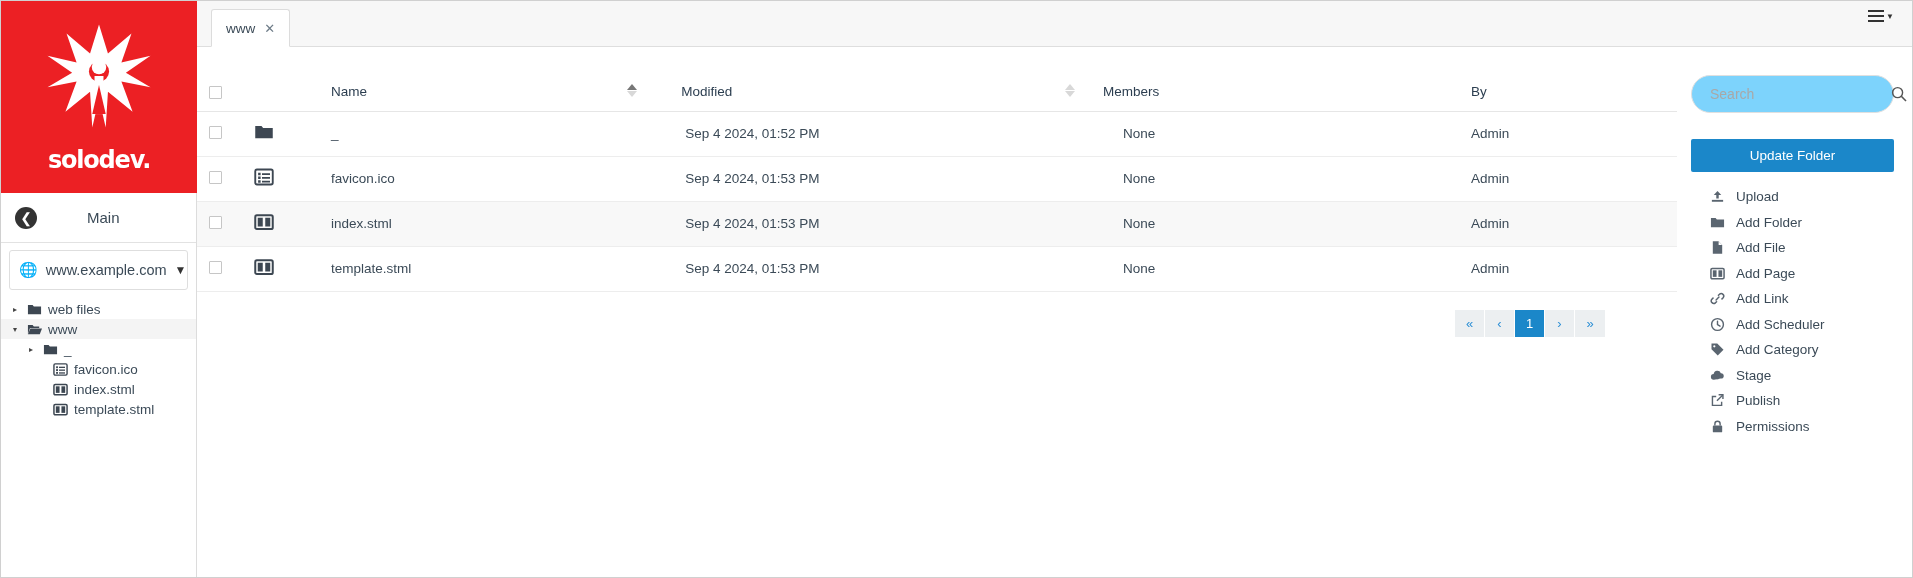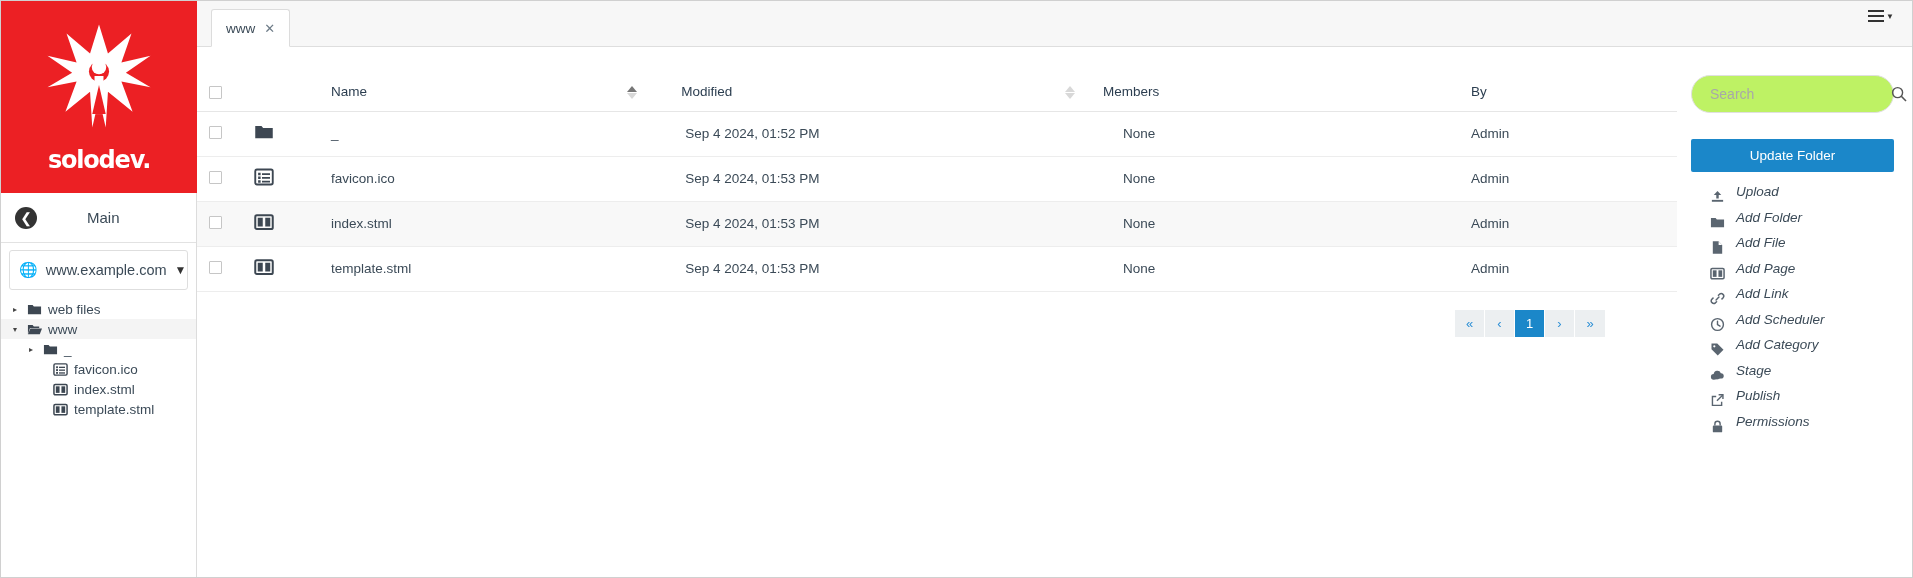--- a/index.html
+++ b/index.html
@@ -168,21 +168,21 @@
   .table thead th {
     height: 64px;
     vertical-align: bottom;
     padding-bottom: 12px;
     font-size: 13.5px;
     font-weight: normal;
     color: #2c3e50;
     text-align: left;
     border-bottom: 1px solid #e6e6e6;
   }
-  .th-inner { display:flex; align-items:flex-end; gap:8px; }
+  .th-inner { display:flex; align-items:flex-start; gap:8px; }
   .sorter { display: inline-flex; flex-direction: column; gap: 1px; line-height: 0; }
   .sorter .up, .sorter .dn {
     width: 0; height: 0;
     border-left: 5px solid transparent;
     border-right: 5px solid transparent;
   }
   .sorter .up { border-bottom: 6px solid #d8d8d8; }
   .sorter .dn { border-top: 6px solid #d8d8d8; }
   .sorter.asc .up { border-bottom-color: #777; }
   .chkbox {
@@ -228,21 +228,21 @@
     display: flex;
     flex-direction: column;
   }
   .searchbox {
     height: 38px;
     border: 1px solid #e0e0e0;
     border-radius: 19px;
     display: flex;
     align-items: center;
     padding: 0 14px 0 18px;
-    background: #bef264;
+    background: #7dd3fc;
     margin-bottom: 26px;
   }
   .searchbox input {
     flex: 1;
     border: none;
     outline: none;
     font-size: 14px;
     color: #3b4a57;
     font-family: "Liberation Sans", sans-serif;
     background: transparent;
@@ -261,26 +261,26 @@
     border-radius: 2px;
     cursor: pointer;
     border: none;
     font-family: "Liberation Sans", sans-serif;
     margin-bottom: 12px;
   }
   .actions { display: flex; flex-direction: column; }
   .action {
     height: 25.5px;
     display: flex;
+    align-items: center;
     gap: 11px;
     padding-left: 18px;
     font-size: 13.5px;
     color: #3b4a57;
     cursor: pointer;
-    font-style: italic;
   }
   .action .ai { width: 16px; display:flex; align-items:center; justify-content:center; color:#5a6570; }
 </style>
 </head>
 <body>
 
 <div class="app">
 
   <div class="sidebar">
 

